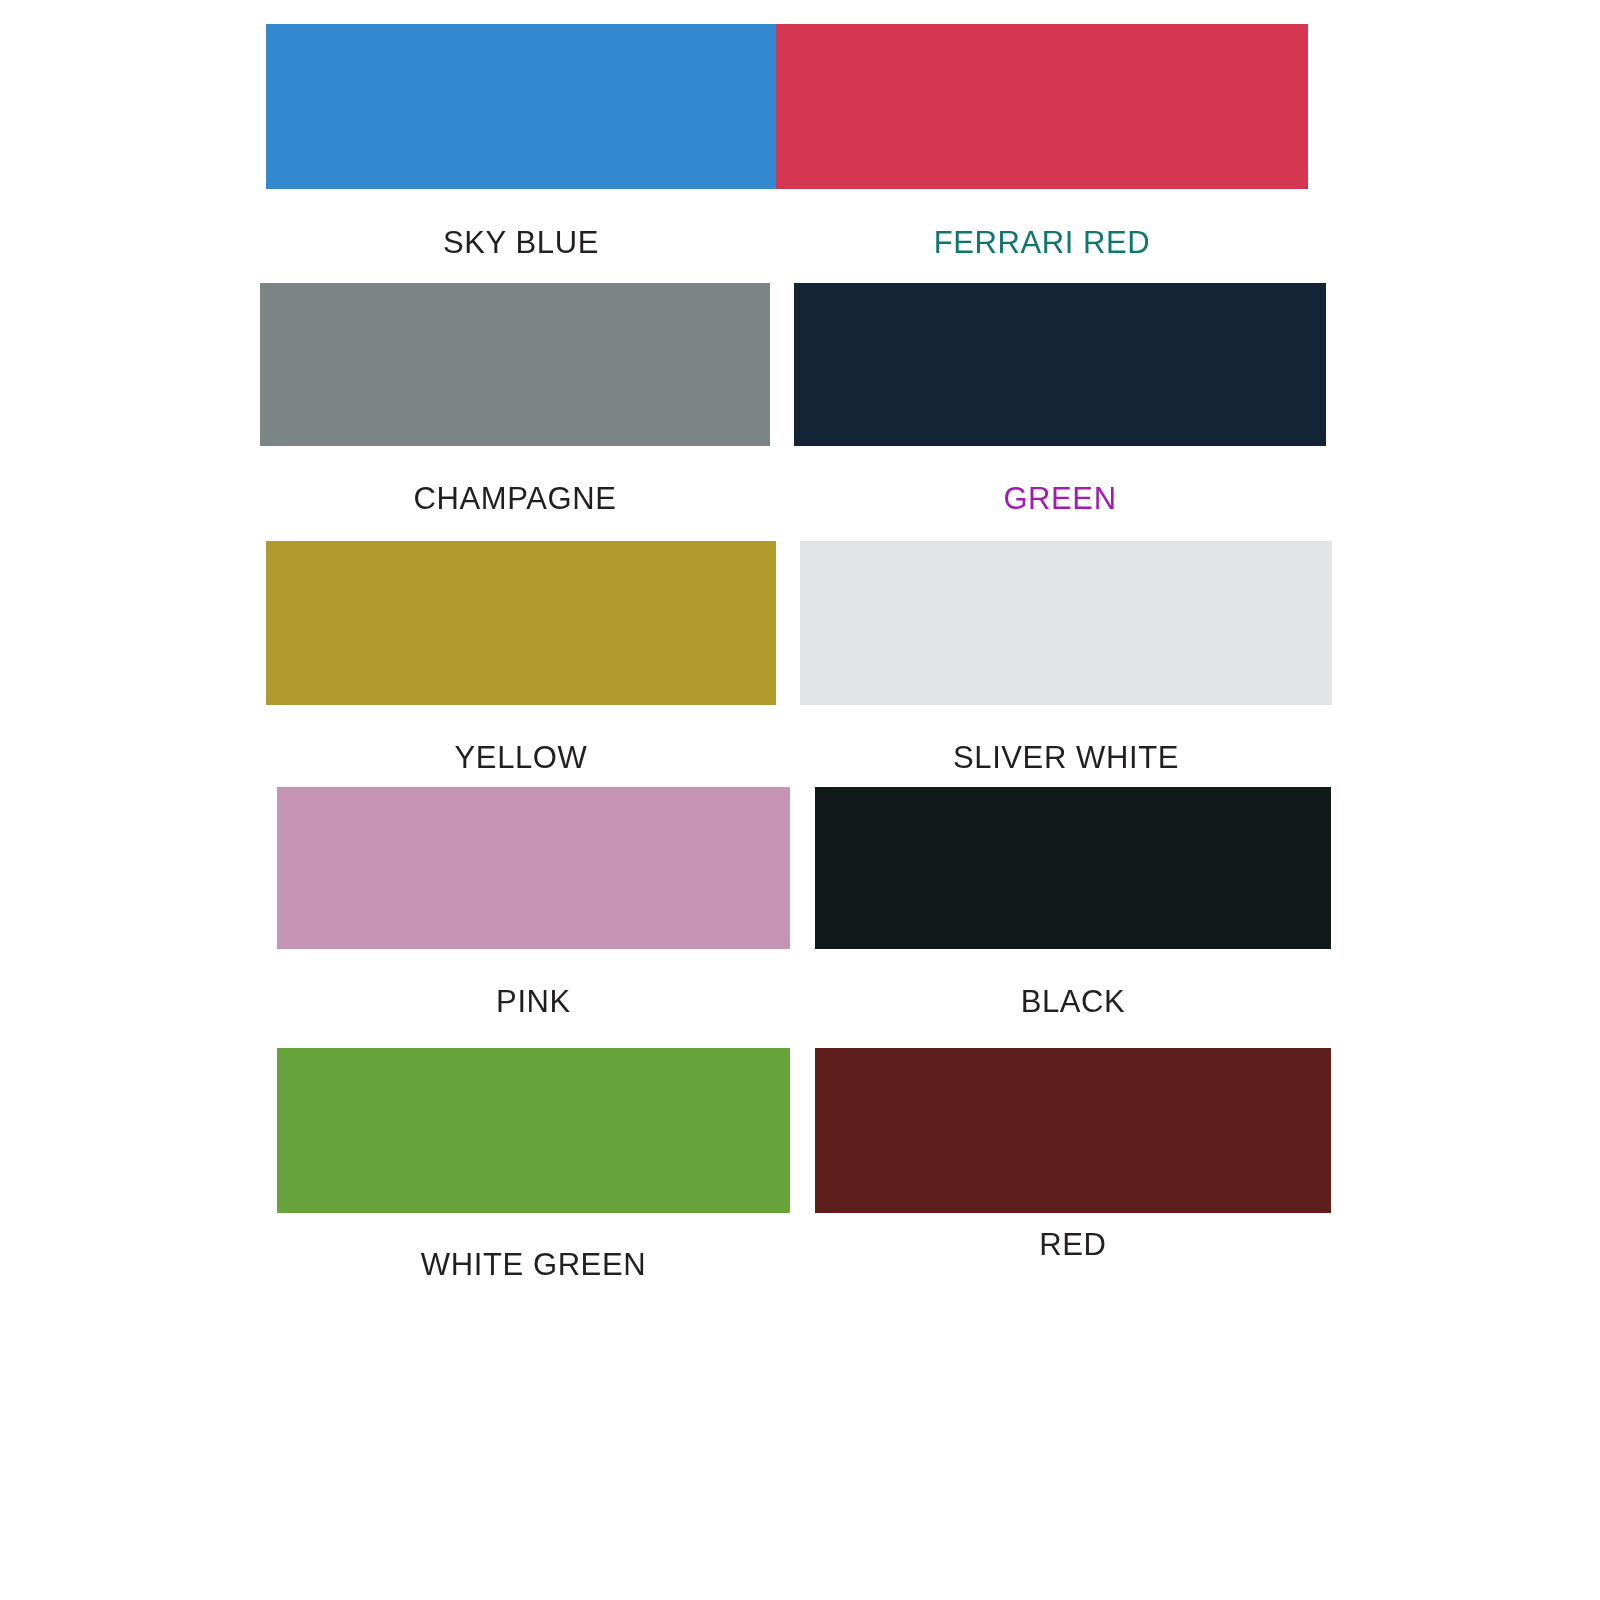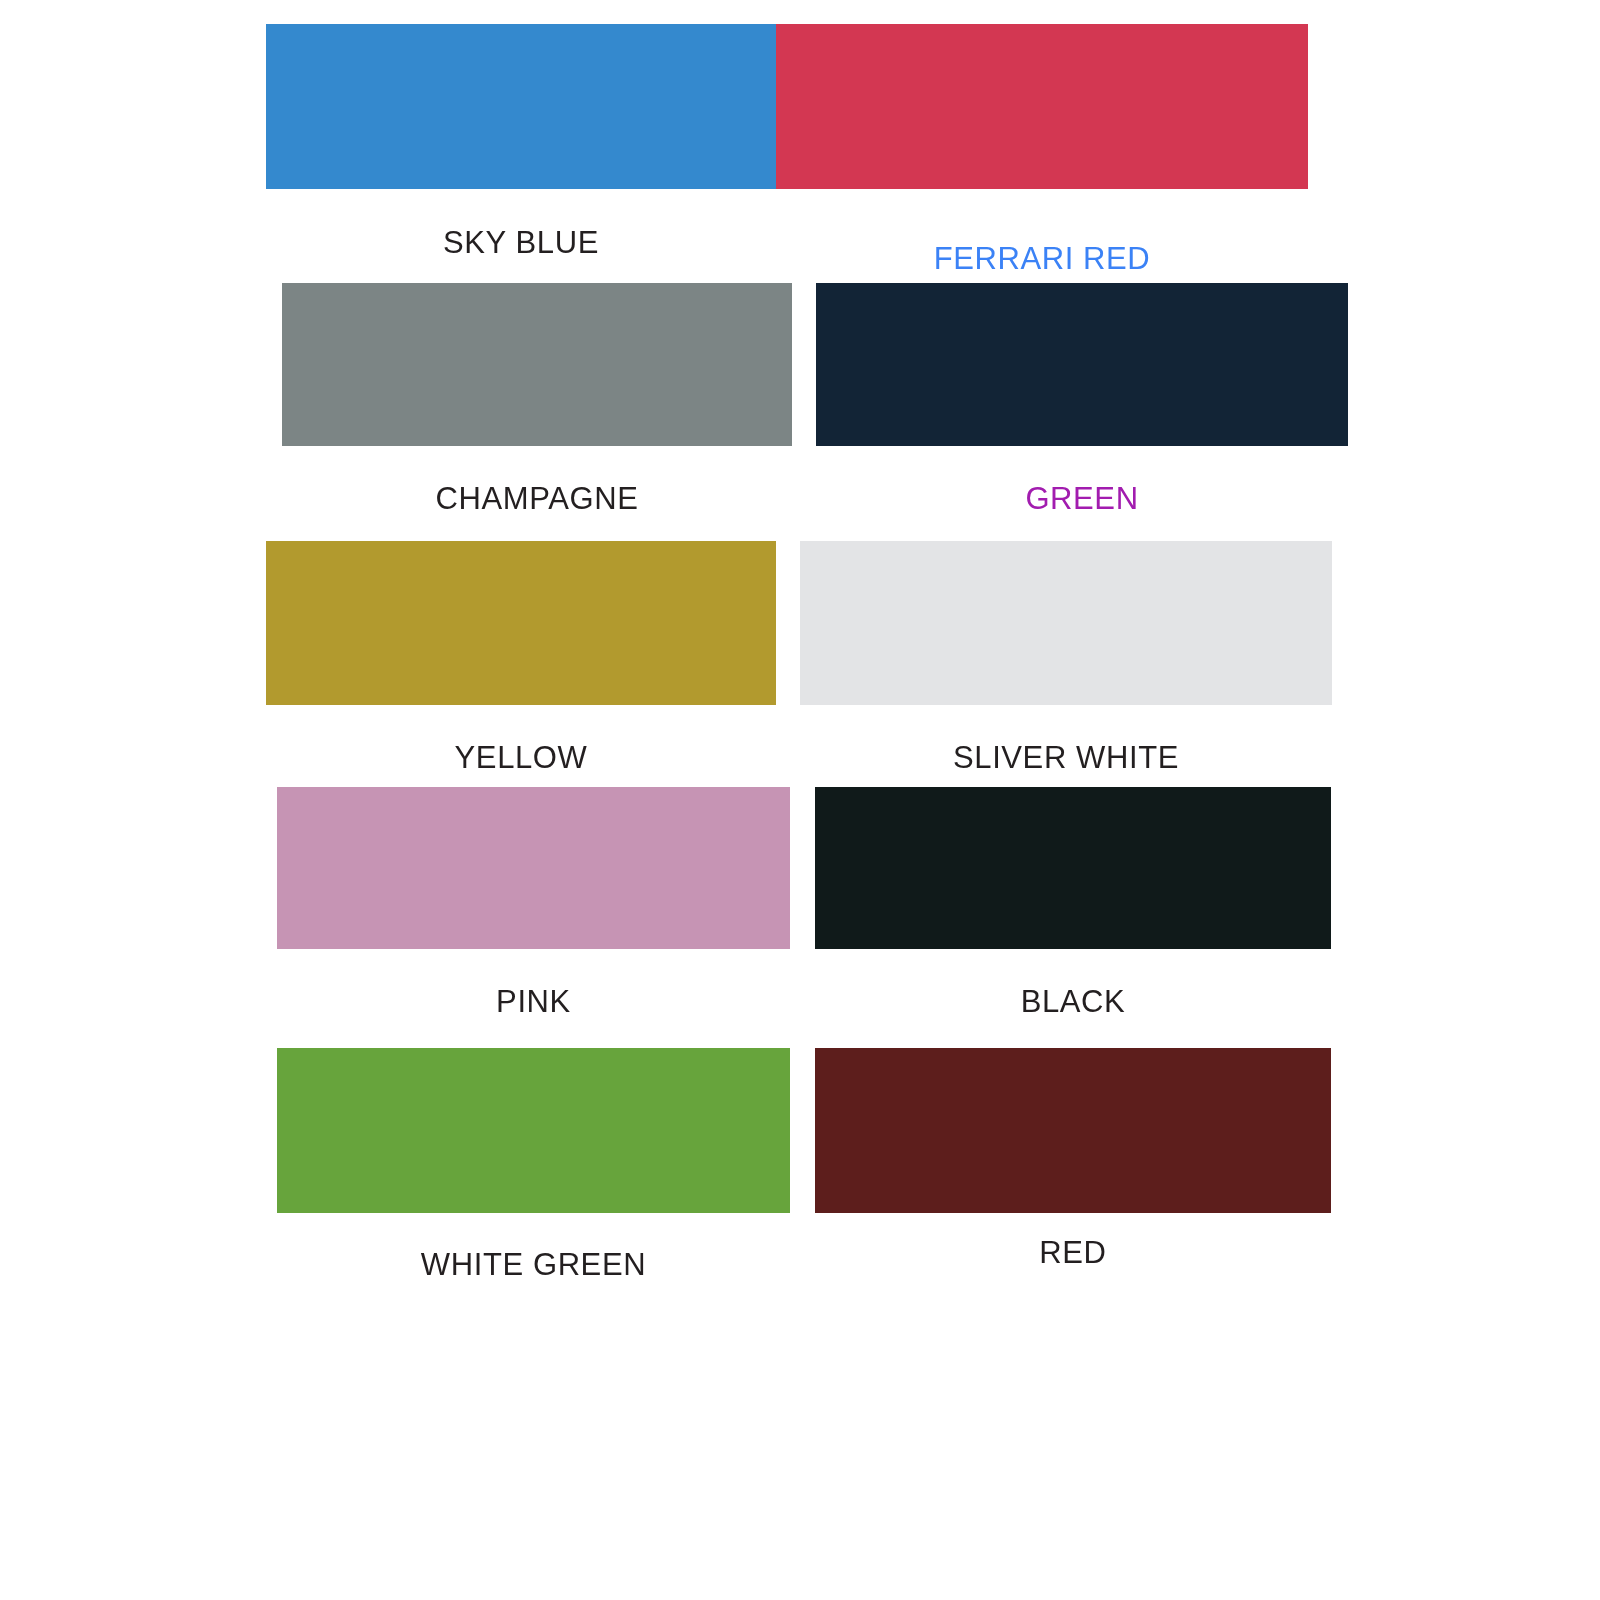--- a/index.html
+++ b/index.html
@@ -60,25 +60,25 @@
 <div id="palette-board">
 
   <div class="swatch-row" style="left:266px; top:24px; width:897px;">
     <div class="swatch-cell" style="width:510px;">
       <span class="swatch-chip" style="width:510px; height:165px; background:#3489ce;"></span>
       <span class="swatch-label" style="margin-top: 38px; color: rgb(35, 31, 32);">SKY BLUE</span>
     </div>
     <div style="width:24px;"></div>
     <div class="swatch-cell" style="width:532px;">
       <span class="swatch-chip" style="width:532px; height:165px; background:#d33752;"></span>
-      <span class="swatch-label" style="margin-top: 54px; color: #3b82f6;">FERRARI RED</span>
+      <span class="swatch-label" style="margin-top: 38px; color: #0f766e;">FERRARI RED</span>
     </div>
   </div>
 
-  <div class="swatch-row" style="left:282px; top:283px; width:1066px;">
+  <div class="swatch-row" style="left:260px; top:283px; width:1066px;">
     <div class="swatch-cell" style="width:510px;">
       <span class="swatch-chip" style="width:510px; height:163px; background:#7c8585;"></span>
       <span class="swatch-label" style="margin-top: 37px; color: rgb(35, 31, 32);">CHAMPAGNE</span>
     </div>
     <div style="width:24px;"></div>
     <div class="swatch-cell" style="width:532px;">
       <span class="swatch-chip" style="width:532px; height:163px; background:#122436;"></span>
       <span class="swatch-label" style="margin-top: 37px; color: #a21caf;">GREEN</span>
     </div>
   </div>
@@ -108,18 +108,18 @@
   </div>
 
   <div class="swatch-row" style="left:277px; top:1048px; width:1054px;">
     <div class="swatch-cell" style="width:513px;">
       <span class="swatch-chip" style="width:513px; height:165px; background:#67a43c;"></span>
       <span class="swatch-label" style="margin-top: 36px; color: rgb(35, 31, 32);">WHITE GREEN</span>
     </div>
     <div style="width:25px;"></div>
     <div class="swatch-cell" style="width:516px;">
       <span class="swatch-chip" style="width:516px; height:165px; background:#5d1e1c;"></span>
-      <span class="swatch-label" style="margin-top: 24px; color: rgb(35, 31, 32);">RED</span>
+      <span class="swatch-label" style="margin-top: 16px; color: rgb(35, 31, 32);">RED</span>
     </div>
   </div>
 
 
 </div>
 
 </body></html>

